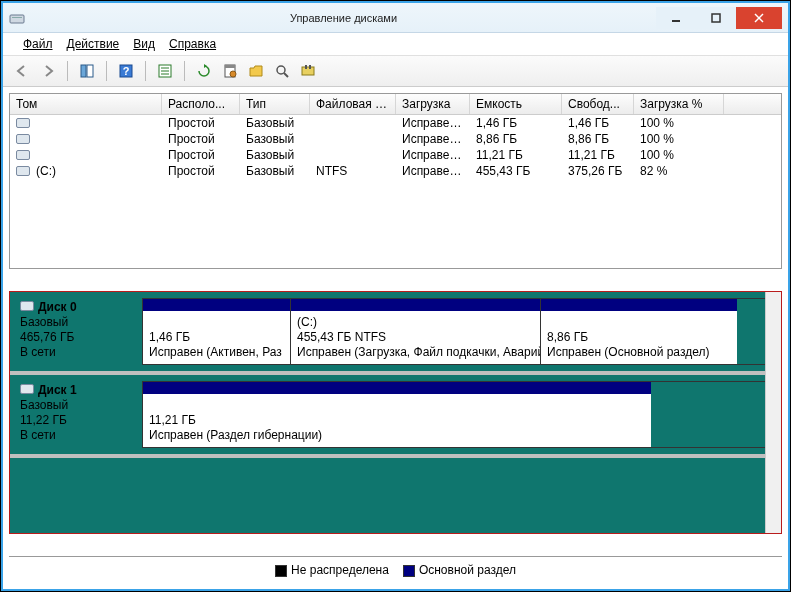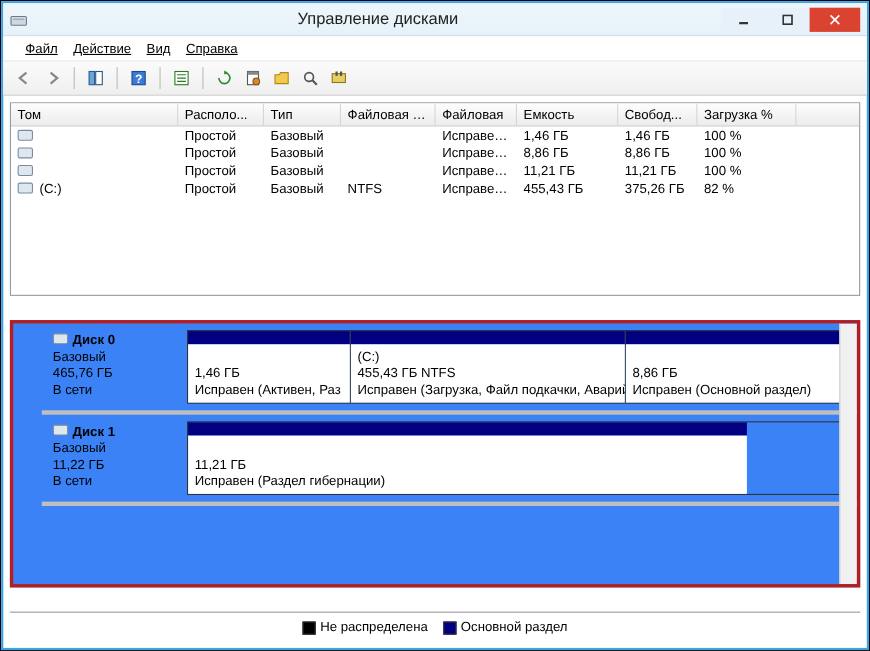--- a/index.html
+++ b/index.html
@@ -1,39 +1,39 @@
 <!DOCTYPE html>
 <html><head>
 <meta charset="utf-8">
 <style>
 * { box-sizing: border-box; margin: 0; padding: 0; }
 body { font-family: "Segoe UI", Tahoma, sans-serif; font-size: 12px; background: #fff; width: 791px; height: 592px; overflow: hidden; border: 1px solid #000; }
 .window { display: flex; flex-direction: column; height: 100%; border: 2px solid #3aa3e8; }
 .titlebar { background: linear-gradient(#eef6fb,#e6f1f9); height: 30px; display: flex; align-items: center; padding: 0 6px; border-bottom: 1px solid #c5d7e6; }
 .titlebar .ticon { width:16px; height:16px; margin-right:6px; }
-.titlebar .ttext { flex:1; text-align:center; font-size:15px; color:#222; }
+.titlebar .ttext { flex:1; text-align:center; font-size:11px; color:#222; }
 .winbtns { display:flex; gap:0; }
 .winbtn { width:40px; height:22px; display:flex; align-items:center; justify-content:center; font-family:sans-serif; }
 .winbtn.min, .winbtn.max { background:#e6f1f9; }
 .winbtn.close { background:#d9432f; color:#fff; width:46px; }
 .menubar { display:flex; gap:14px; padding:4px 20px; background:#fff; border-bottom:1px solid #e0e0e0; }
 .menubar span { text-decoration:underline; color:#000; cursor:default; }
 .toolbar { display:flex; align-items:center; gap:4px; padding:4px 8px; background:linear-gradient(#fbfbfb,#efefef); border-bottom:1px solid #ccc; }
 .tbtn { width:22px; height:22px; display:flex; align-items:center; justify-content:center; }
 .tsep { width:1px; height:20px; background:#bbb; margin:0 4px; }
 .content { flex:1; display:flex; flex-direction:column; padding:6px; gap:22px; overflow:hidden; }
 .grid { border:1px solid #999; background:#fff; height:176px; display:flex; flex-direction:column; }
 .ghead { display:flex; background:linear-gradient(#fdfdfd,#ececec); border-bottom:1px solid #ccc; }
 .ghead .col { border-right:1px solid #d6d6d6; padding:3px 6px; font-size:12px; white-space:nowrap; overflow:hidden; text-overflow:ellipsis; }
 .gbody { flex:1; overflow:hidden; }
 .grow { display:flex; }
 .grow .cell { padding:1px 6px; font-size:12px; white-space:nowrap; overflow:hidden; text-overflow:ellipsis; }
 .c0{width:152px} .c1{width:78px} .c2{width:70px} .c3{width:86px} .c4{width:74px} .c5{width:92px} .c6{width:72px} .c7{width:90px}
 .vicon { display:inline-block; width:14px; height:10px; background:#dfe7ee; border:1px solid #7a8aa0; border-radius:2px; margin-right:6px; position:relative; top:1px; }
-.diagrams { border:3px solid #b91c1c; flex:1; overflow:hidden; background:#3b82f6; position:relative;padding-left:26px; }
+.diagrams { border:1px solid #b91c1c; flex:1; overflow:hidden; background:#0f766e; position:relative; }
 .disk-row { display:flex; border-bottom:4px solid #bfbfbf; padding:6px; gap:0; }
 .disk-info { width:126px; padding:2px 4px; font-size:12px; line-height:15px; }
 .disk-info .dnum { font-weight:bold; }
 .dicon { display:inline-block; width:14px; height:10px; background:#dfe7ee; border:1px solid #7a8aa0; border-radius:2px; margin-right:4px; }
 .parts-outer { flex:1; display:flex; }
 .partwrap { display:flex; flex-direction:column; border-right:1px solid #333; }
 .partwrap:last-child { border-right:none; }
 .pbar { height:12px; background:#000080; }
 .pbody { background:#fff; flex:1; padding:4px 6px; font-size:12px; line-height:15px; overflow:hidden; white-space:nowrap; }
 .legend { display:flex; align-items:center; gap:14px; padding:6px 8px; border-top:1px solid #999; font-size:12px;justify-content:center; }
@@ -149,21 +149,21 @@
   </div>
 
   <div class="content">
 
     <div class="grid">
       <div class="ghead">
         <div class="col c0">Том</div>
         <div class="col c1">Располо...</div>
         <div class="col c2">Тип</div>
         <div class="col c3">Файловая с...</div>
-        <div class="col c4">Файловая</div>
+        <div class="col c4">Загрузка</div>
         <div class="col c5">Емкость</div>
         <div class="col c6">Свобод...</div>
         <div class="col c7">Загрузка %</div>
       </div>
       <div class="gbody" id="gbody">
           <div class="grow">
             <div class="cell c0"><span class="vicon"></span></div>
             <div class="cell c1">Простой</div>
             <div class="cell c2">Базовый</div>
             <div class="cell c3"></div>

